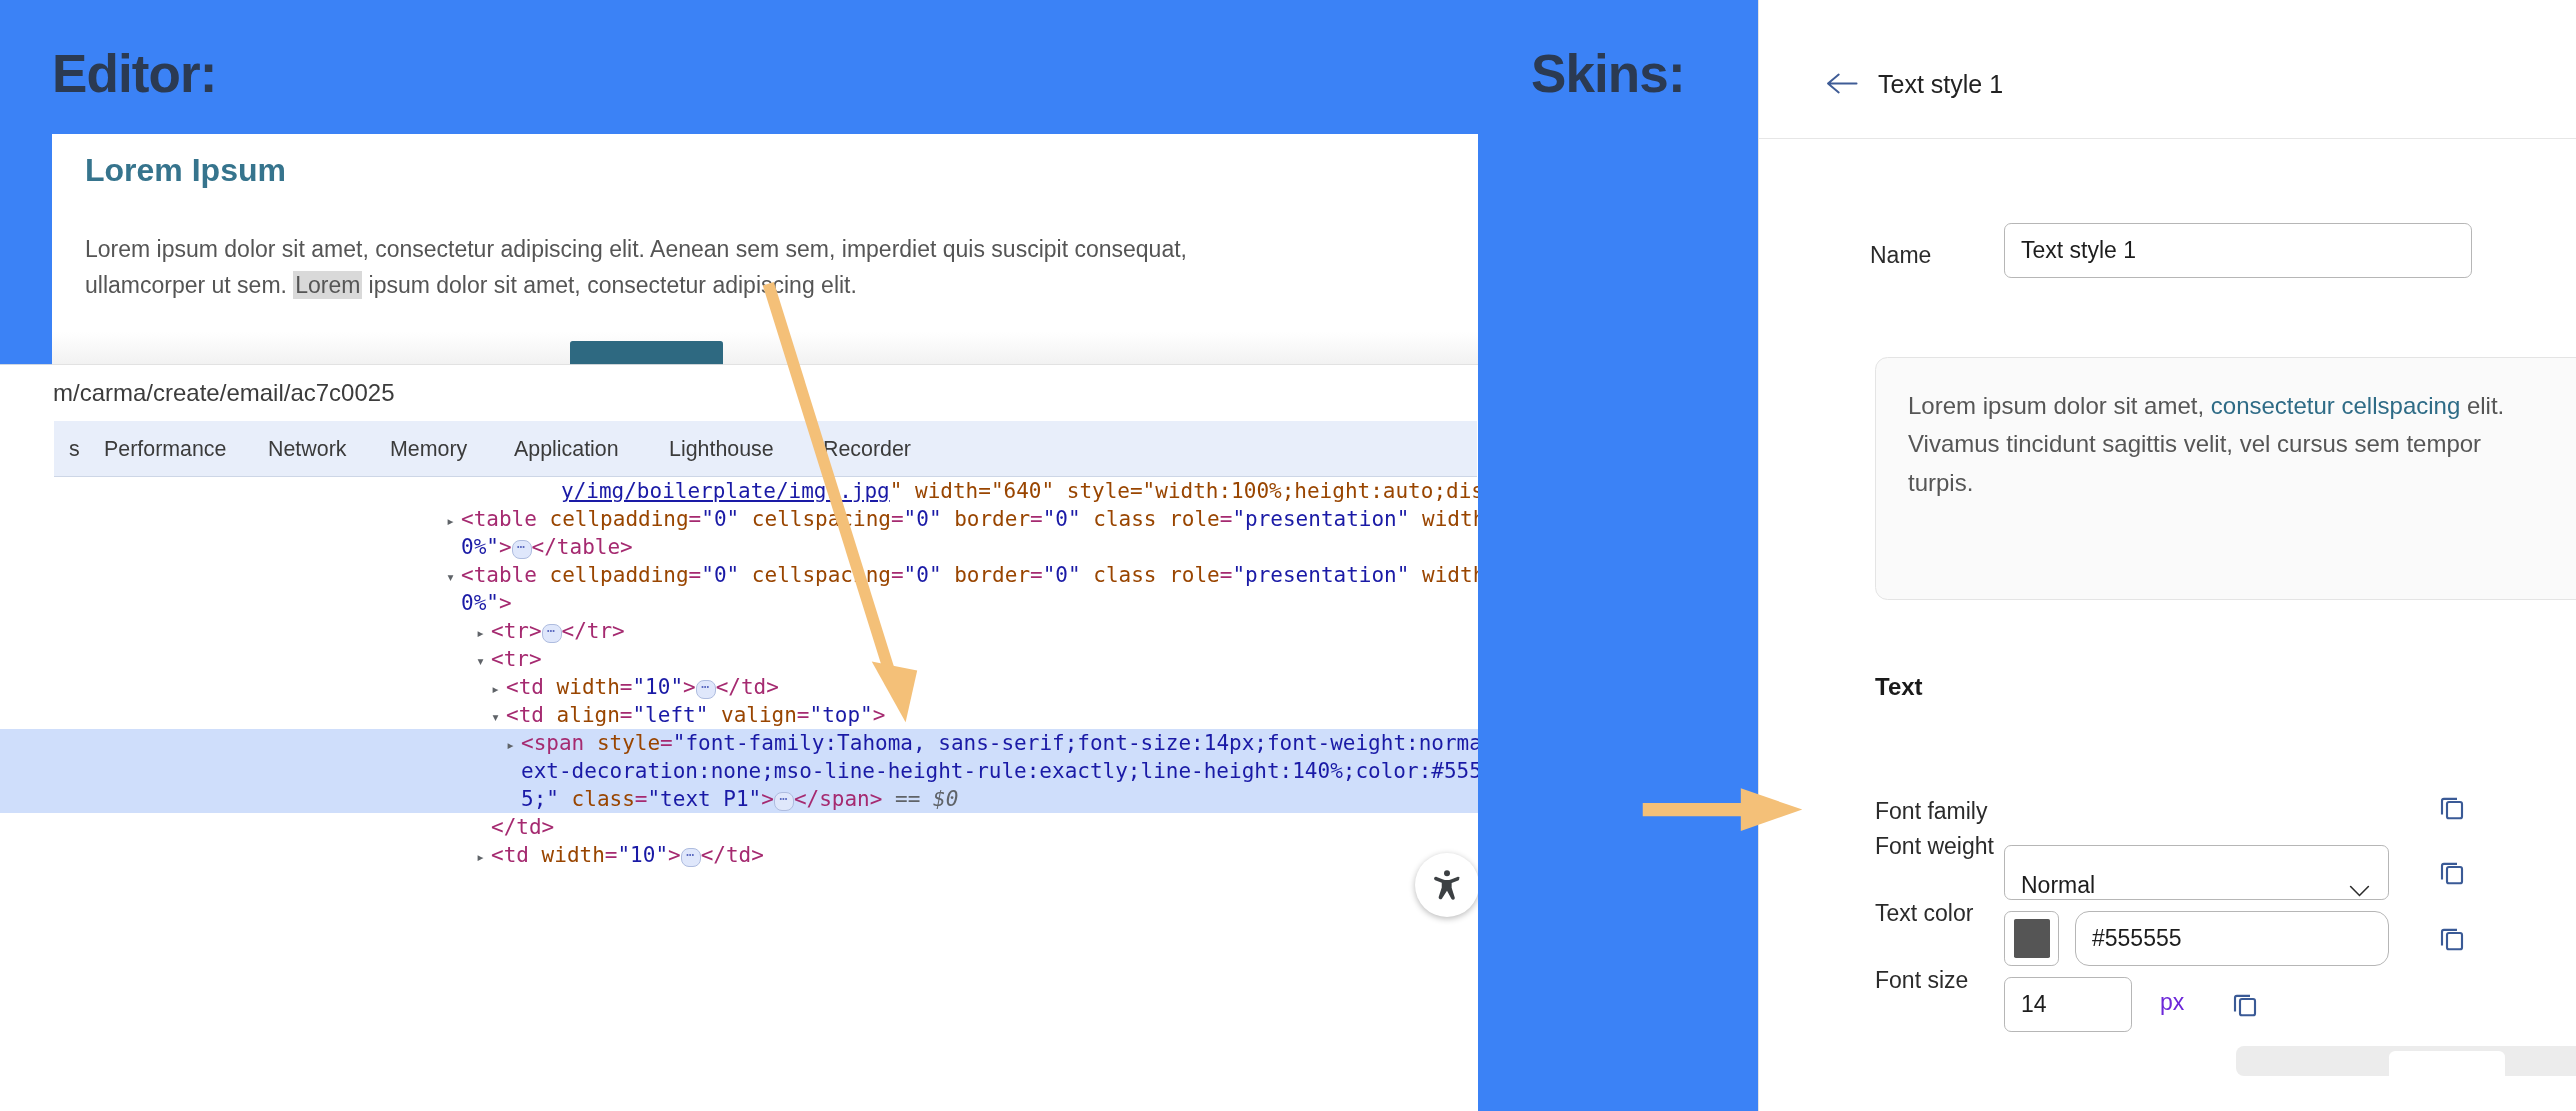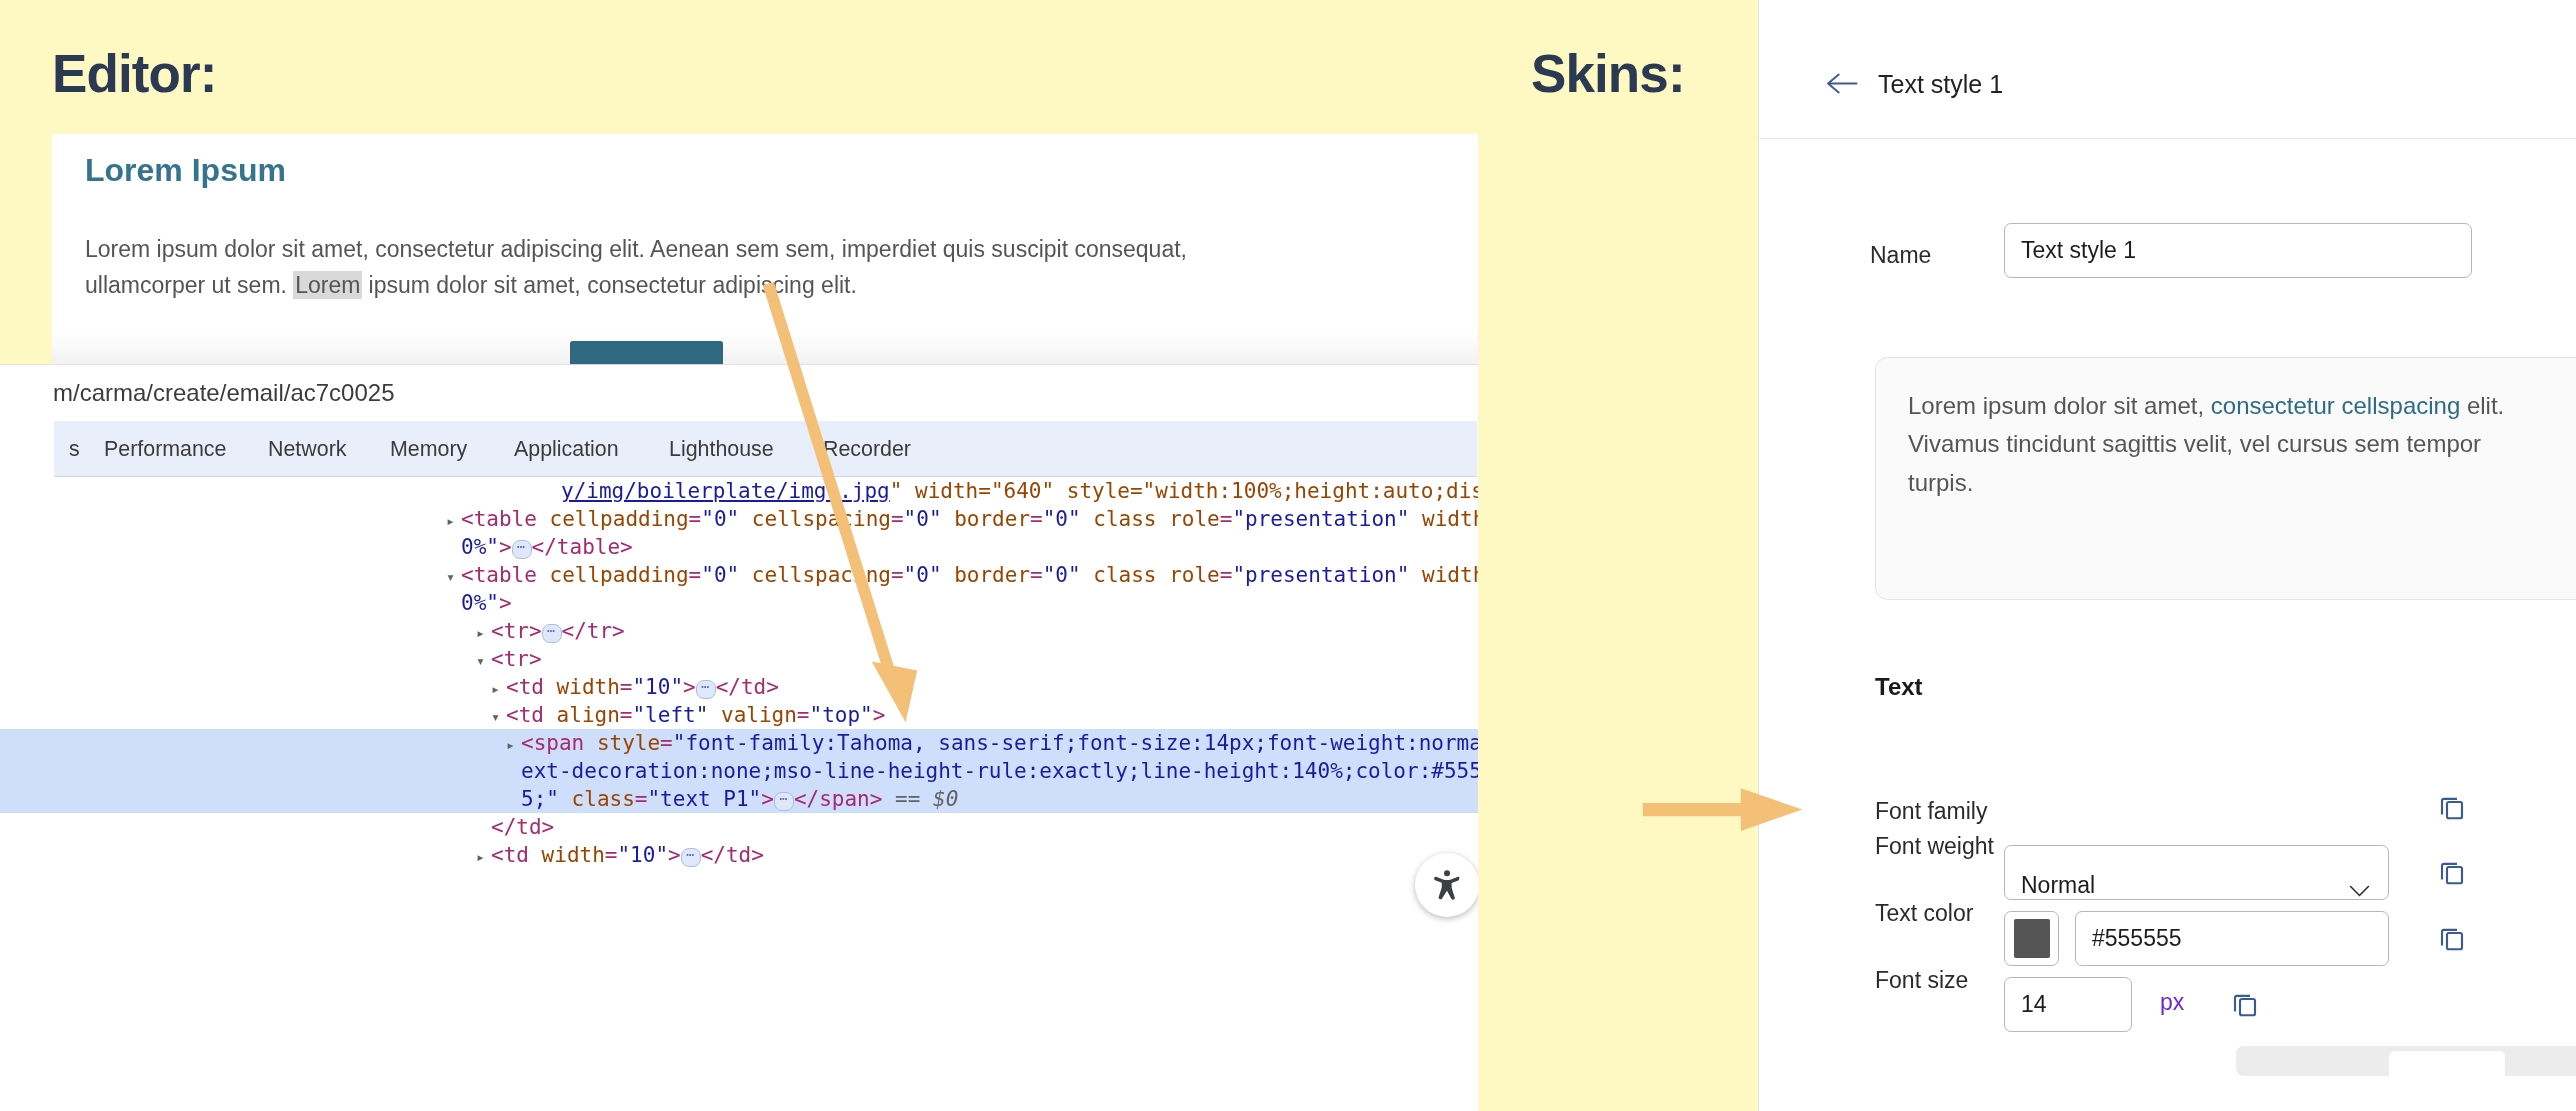--- a/index.html
+++ b/index.html
@@ -7,21 +7,21 @@
     width:2576px;height:1112px;
     background:#ffffff;
     font-family:"Liberation Sans", sans-serif;
     overflow:hidden;
     position:relative;
   }
 
   
   #left-pane{
     position:absolute;left:0;top:0;width:1760px;height:1112px;
-    background:#fef9c3;overflow:hidden;
+    background:#3b82f6;overflow:hidden;
   }
   #editor-heading{
     position:absolute;left:52px;top:43px;
     font-size:53px;font-weight:bold;color:#2b3a52;
     letter-spacing:-0.9px;
   }
 
   
   #email-canvas{
     position:absolute;left:52px;top:134px;width:1426px;height:223px;
@@ -315,21 +315,21 @@
       <path d="M16 5.5H5.5A1.5 1.5 0 0 0 4 7v11"></path>
     </svg>
   </div>
 
   <div class="row" style="left:116px;top:900px;">
     <span class="field-label">Text color</span>
   </div>
   <div id="swatch" style="position:absolute;left:245px;top:911px;">
     <div id="swatch-inner" style="background: rgb(85, 85, 85);"></div>
   </div>
-  <input class="txtbox" style="position: absolute; left: 316px; top: 911px; width: 314px; height: 55px;" value="#555555">
+  <input class="txtbox" style="position: absolute; left: 316px; top: 911px; width: 314px; height: 55px; border-radius: 14px;" value="#555555">
   <div style="position:absolute;left:678px;top:923px;">
     <svg class="copy-ic" viewBox="0 0 24 24" fill="none" stroke="#3a5a96" stroke-width="1.7">
       <rect x="8" y="8" width="12" height="13" rx="1.5"></rect>
       <path d="M16 5.5H5.5A1.5 1.5 0 0 0 4 7v11"></path>
     </svg>
   </div>
 
   <div class="row" style="left:116px;top:967px;">
     <span class="field-label">Font size</span>
   </div>

